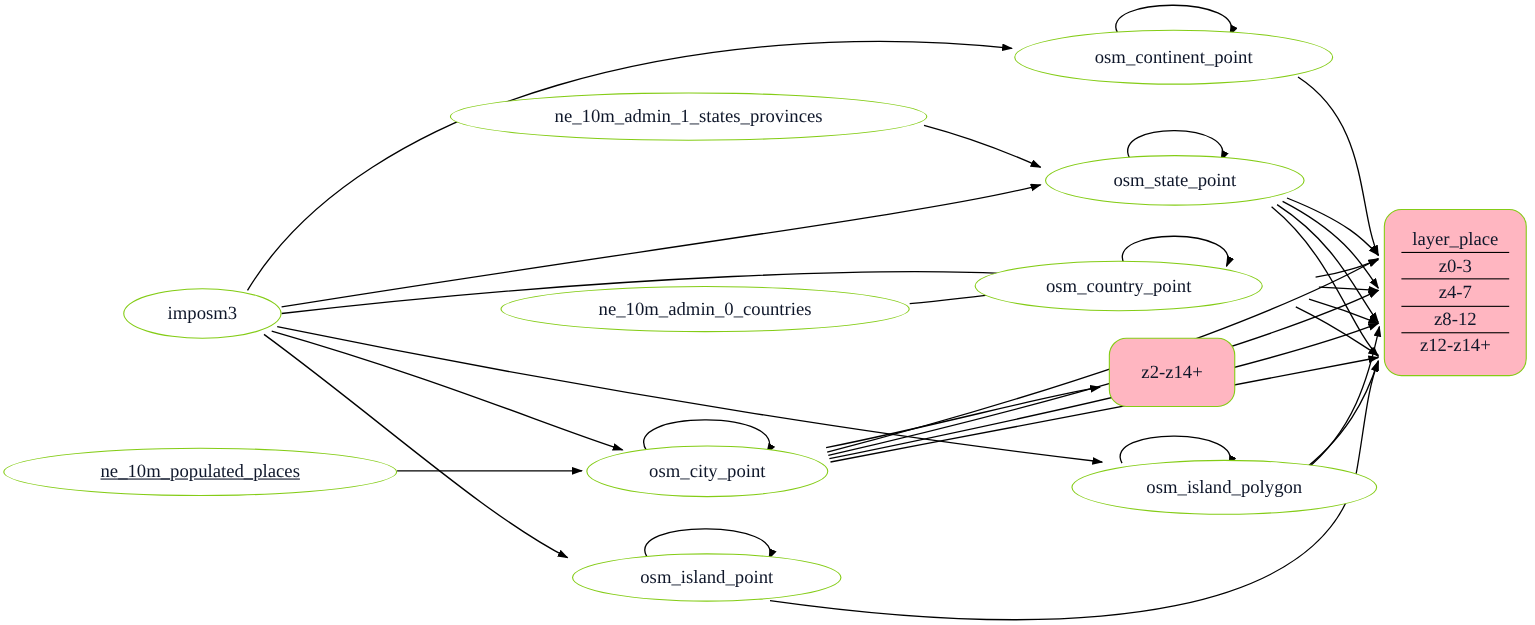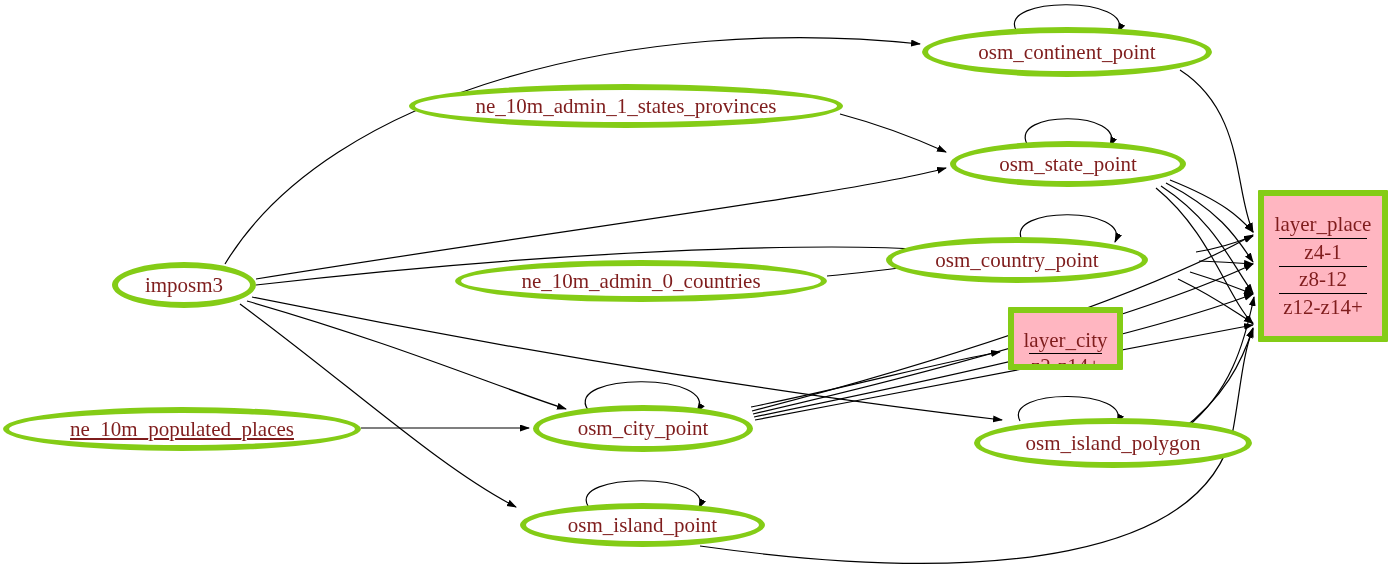--- a/index.html
+++ b/index.html
@@ -4,27 +4,27 @@
 <style>
   html,body{margin:0;padding:0;}
   body{
     width:1395px;height:568px;position:relative;background:#ffffff;
     font-family:"Liberation Serif","DejaVu Serif",serif;
     overflow:hidden;
   }
   #edge-layer{position:absolute;left:0;top:0;width:1395px;height:568px;z-index:1;}
   .node{
     position:absolute;z-index:2;display:flex;align-items:center;justify-content:center;
-    background:#ffffff;border:6px solid #84cc16;box-sizing:border-box;
-    font-size:21px;color:#7f1d1d;white-space:nowrap;
+    background:#ffffff;border:1px solid #84cc16;box-sizing:border-box;
+    font-size:17px;color:#0f172a;white-space:nowrap;
   }
   .ellipse{border-radius:50%;}
   .record{
     flex-direction:column;align-items:stretch;justify-content:flex-start;
-    border-radius:1px;overflow:hidden;padding:15px;background:var(--pink,#ffb6c1);
+    border-radius:16px;overflow:hidden;padding:15px;background:var(--pink,#ffb6c1);
   }
   .record .cell{
     display:flex;align-items:center;justify-content:center;
     flex:1 1 auto;border-top:1px solid #000000;
   }
   .record .cell:first-child{border-top:none;}
 </style>
 </head>
 <body>
 
@@ -105,21 +105,21 @@
 <div class="node ellipse" style="left:974px;top:418px;width:278px;height:50px;">
   <span>osm_island_polygon</span>
 </div>
 
 <div class="node ellipse" style="left:520px;top:503px;width:245px;height:44px;text-align:right;">
   <span>osm_island_point</span>
 </div>
 
 <div class="node record" style="left:1258px;top:190px;width:130px;height:152px;--pink:#ffb6c1;">
   <div class="cell">layer_place</div>
-  <div class="cell">z4-1</div>
+  <div class="cell">z0-3</div>
+  <div class="cell">z4-7</div>
   <div class="cell">z8-12</div>
   <div class="cell">z12-z14+</div>
 </div>
 
 <div class="node record" style="left:1008px;top:307px;width:115px;height:63px;--pink:#ffb6c1;">
-  <div class="cell">layer_city</div>
   <div class="cell">z2-z14+</div>
 </div>
 
 </body></html>

